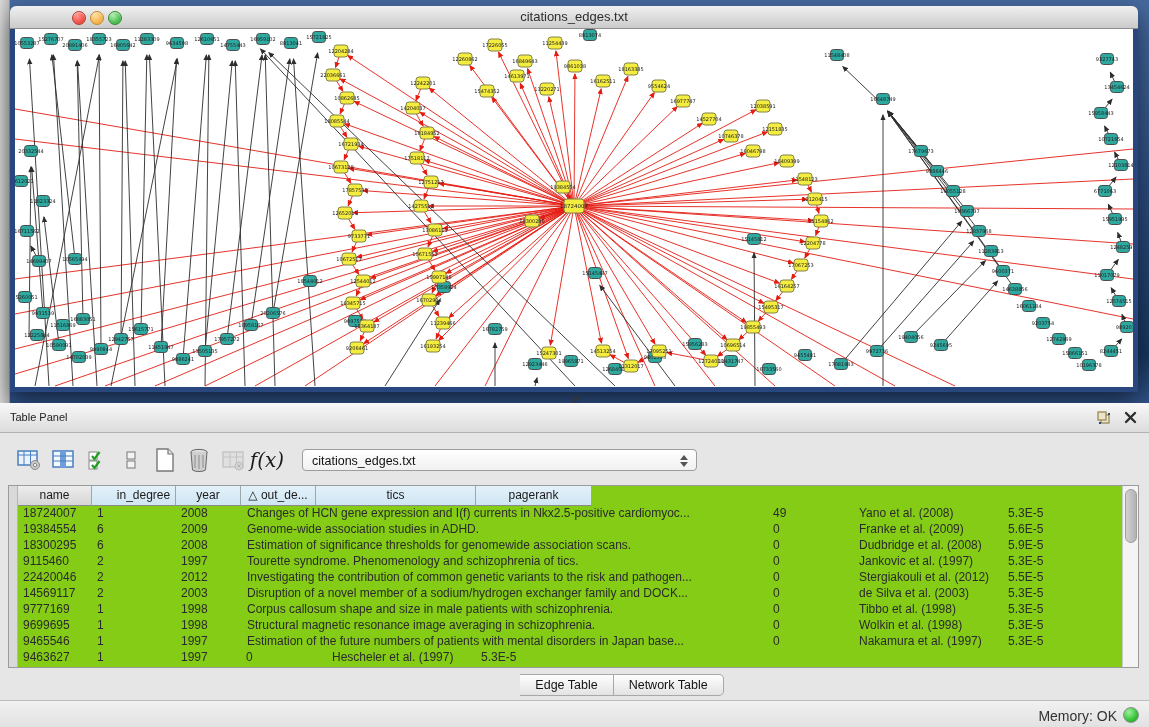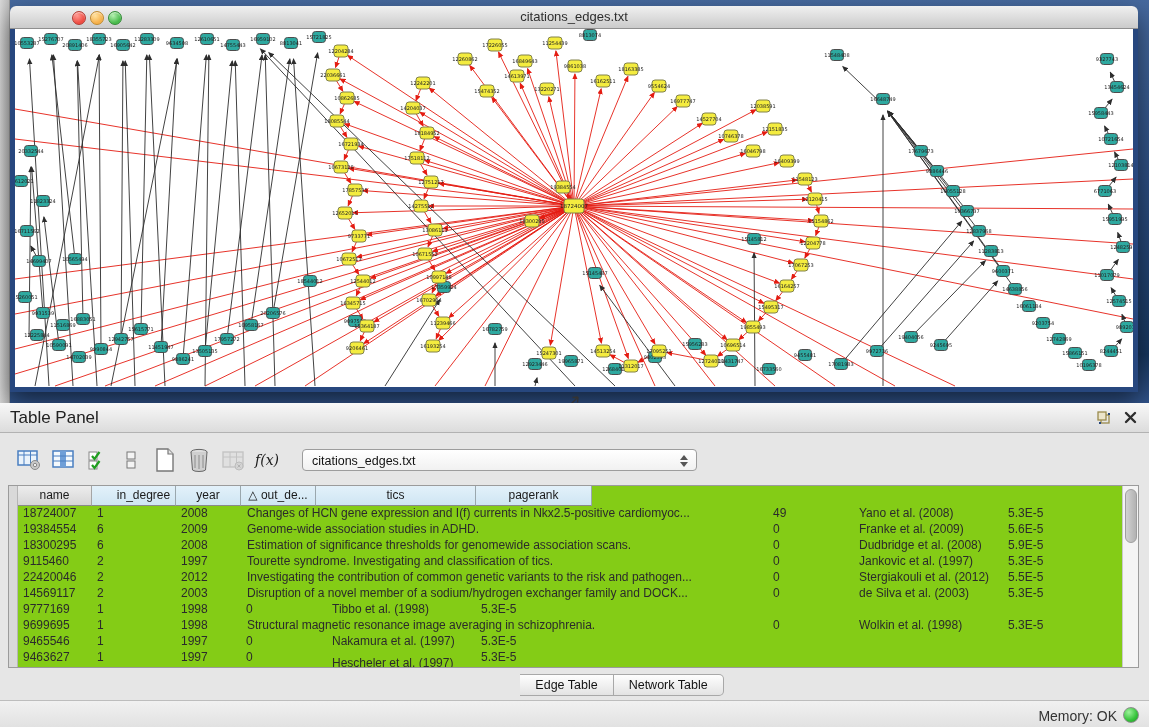--- a/index.html
+++ b/index.html
@@ -21,26 +21,26 @@
   .t-yellow{left:80px;background:radial-gradient(circle at 35% 30%,#ffe2a0,#f6b04a 65%);border:1px solid #c08a2e;}
   .t-green{left:98px;background:radial-gradient(circle at 35% 30%,#b4f0b0,#49bb4c 65%);border:1px solid #338a36;}
   .canvas{position:absolute;left:5px;top:23px;width:1118px;height:358px;background:#ffffff;overflow:hidden;}
   .canvas svg{display:block;}
 
   .cursor-glyph{position:absolute;left:568px;top:395px;width:12px;height:12px;}
 
   
   .table-panel{position:absolute;left:0;top:403px;width:1149px;height:297px;background:#e6e6e6;}
   .panel-header{height:29px;background:linear-gradient(#f8f8f8,#dcdcdc);border-bottom:1px solid #b2b2b2;position:relative;}
-  .panel-title{line-height:29px;padding-left:10px;font-size:17px;color:#222;}
+  .panel-title{line-height:29px;padding-left:10px;font-size:11px;color:#222;}
   .panel-hdr-icons{position:absolute;right:12px;top:7px;display:flex;gap:12px;align-items:center;}
 
   .toolbar{position:absolute;top:44px;left:16px;display:flex;align-items:center;gap:8px;}
   .tbtn{width:26px;height:26px;display:flex;align-items:center;justify-content:center;}
-  .fx{font-family:"DejaVu Serif",serif;font-style:italic;font-size:14px;color:#1a1a1a;}
+  .fx{font-family:"DejaVu Serif",serif;font-style:italic;font-size:20px;color:#1a1a1a;}
   .combo{margin-left:14px;width:395px;height:22px;border:1px solid #9d9d9d;border-radius:4px;
     background:linear-gradient(#ffffff,#f1f1f1);position:relative;font-size:12.5px;color:#111;
     line-height:22px;padding-left:9px;box-sizing:border-box;}
   .combo-arrows{position:absolute;right:7px;top:3px;width:9px;height:16px;}
   .combo-arrows span{display:block;width:0;height:0;border-left:4px solid transparent;border-right:4px solid transparent;margin:2px 0;}
   .ca-up{border-bottom:5px solid #555;}
   .ca-down{border-top:5px solid #555;}
 
   .table-wrap{position:absolute;left:8px;top:82px;width:1131px;height:183px;background:#84cc16;
     border:1px solid #9b9b9b;box-sizing:border-box;overflow:hidden;}
@@ -685,21 +685,21 @@
           <div class="td td-year" style="width: 65px;">2008</div>
           <div class="td td-title" style="width: 527px;">Estimation of significance thresholds for genomewide association scans.</div>
           <div class="td td-out_degree" style="width: 75px;">0</div>
           <div class="td td-short" style="width: 160px;">Dudbridge et al. (2008)</div>
           <div class="td td-pagerank" style="width: 116px;">5.9E-5</div>
         </div>
         <div class="tr">
           <div class="td td-name" style="width: 74px;">9115460</div>
           <div class="td td-in_degree" style="width: 84px;">2</div>
           <div class="td td-year" style="width: 65px;">1997</div>
-          <div class="td td-title" style="width: 527px;">Tourette syndrome. Investigating and classification of tics.</div>
+          <div class="td td-title" style="width: 527px;">Tourette syndrome. Phenomenology and schizophrenia of tics.</div>
           <div class="td td-out_degree" style="width: 75px;">0</div>
           <div class="td td-short" style="width: 160px;">Jankovic et al. (1997)</div>
           <div class="td td-pagerank" style="width: 116px;">5.3E-5</div>
         </div>
         <div class="tr">
           <div class="td td-name" style="width: 74px;">22420046</div>
           <div class="td td-in_degree" style="width: 84px;">2</div>
           <div class="td td-year" style="width: 65px;">2012</div>
           <div class="td td-title" style="width: 527px;">Investigating the contribution of common genetic variants to the risk and pathogen...</div>
           <div class="td td-out_degree" style="width: 75px;">0</div>
@@ -712,47 +712,49 @@
           <div class="td td-year" style="width: 65px;">2003</div>
           <div class="td td-title" style="width: 527px;">Disruption of a novel member of a sodium/hydrogen exchanger family and DOCK...</div>
           <div class="td td-out_degree" style="width: 75px;">0</div>
           <div class="td td-short" style="width: 160px;">de Silva et al. (2003)</div>
           <div class="td td-pagerank" style="width: 116px;">5.3E-5</div>
         </div>
         <div class="tr">
           <div class="td td-name" style="width: 74px;">9777169</div>
           <div class="td td-in_degree" style="width: 84px;">1</div>
           <div class="td td-year" style="width: 65px;">1998</div>
+          <div class="td td-title" style="width: 527px;">Corpus callosum shape and size in male patients with schizophrenia.</div>
           <div class="td td-out_degree" style="width: 75px;">0</div>
           <div class="td td-short" style="width: 160px;">Tibbo et al. (1998)</div>
           <div class="td td-pagerank" style="width: 116px;">5.3E-5</div>
         </div>
         <div class="tr">
           <div class="td td-name" style="width: 74px;">9699695</div>
           <div class="td td-in_degree" style="width: 84px;">1</div>
           <div class="td td-year" style="width: 65px;">1998</div>
           <div class="td td-title" style="width: 527px;">Structural magnetic resonance image averaging in schizophrenia.</div>
           <div class="td td-out_degree" style="width: 75px;">0</div>
           <div class="td td-short" style="width: 160px;">Wolkin et al. (1998)</div>
           <div class="td td-pagerank" style="width: 116px;">5.3E-5</div>
         </div>
         <div class="tr">
           <div class="td td-name" style="width: 74px;">9465546</div>
           <div class="td td-in_degree" style="width: 84px;">1</div>
           <div class="td td-year" style="width: 65px;">1997</div>
+          <div class="td td-title" style="width: 527px;">Estimation of the future numbers of patients with mental disorders in Japan base...</div>
           <div class="td td-out_degree" style="width: 75px;">0</div>
           <div class="td td-short" style="width: 160px;">Nakamura et al. (1997)</div>
           <div class="td td-pagerank" style="width: 116px;">5.3E-5</div>
         </div>
         <div class="tr">
           <div class="td td-name" style="width: 74px;">9463627</div>
           <div class="td td-in_degree" style="width: 84px;">1</div>
           <div class="td td-year" style="width: 65px;">1997</div>
           <div class="td td-out_degree" style="width: 75px;">0</div>
-          <div class="td td-short" style="width: 160px; margin-top: 6px;">Hescheler et al. (1997)</div>
+          <div class="td td-short" style="width: 160px;">Hescheler et al. (1997)</div>
           <div class="td td-pagerank" style="width: 116px;">5.3E-5</div>
         </div>
       </div>
     <div class="vscroll">
       <div class="vthumb"></div>
     </div>
   </div>
 
   <div class="tabs">
       <div class="seg seg-active seg-first">Node Table</div>

